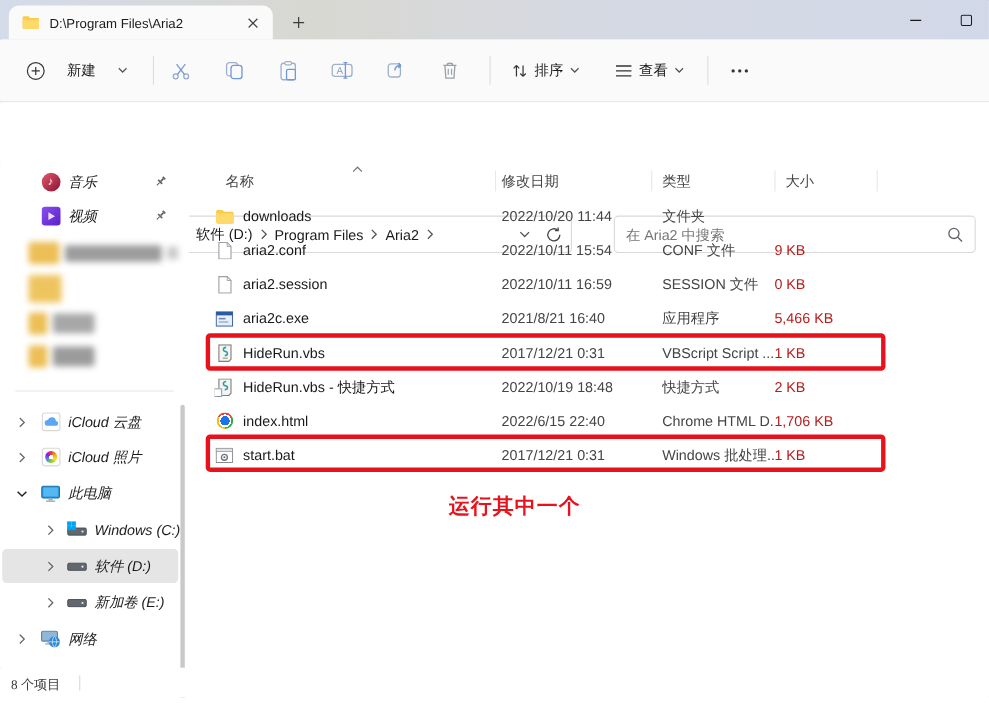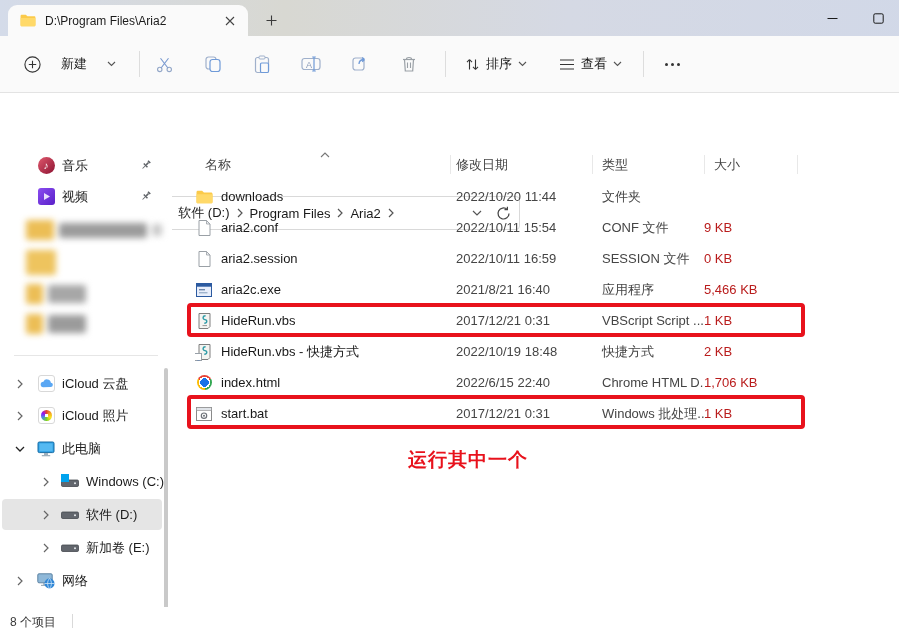--- a/index.html
+++ b/index.html
@@ -46,21 +46,21 @@
   .search-ic{margin-right:10px;}
 
   
   .sidebar{position:absolute;top:148px;left:0;width:172px;bottom:27px;background:#fff;}
   .side-item{position:absolute;left:2px;width:160px;height:31px;display:flex;align-items:center;border-radius:4px;font-size:13px;color:#1b1b1b;}
   .side-item.sel{background:#e5e5e5;}
   .s-chev{position:absolute;left:12px;width:12px;display:flex;justify-content:center;}
   .s-chev.lv2{left:38px;}
   .s-icon{position:absolute;left:34px;width:20px;display:flex;justify-content:center;}
   .s-icon.lv2{left:58px;}
-  .s-label{position:absolute;left:60px;white-space:nowrap;}
+  .s-label{position:absolute;left:60px;white-space:nowrap;font-style:italic;}
   .s-label.lv2{left:84px;}
   .s-pin{position:absolute;right:10px;top:9px;}
   .blur-row{position:absolute;left:26px;display:flex;align-items:center;gap:5px;filter:blur(3px);}
   .blob{border-radius:2px;}
   .side-div{position:absolute;left:14px;width:144px;height:1px;background:#e6e6e6;}
   .side-scroll{position:absolute;left:164px;top:220px;width:4px;height:392px;border-radius:2px;background:#c9c9c9;}
 
   
   .fheader{position:absolute;top:150px;left:172px;right:0;height:30px;display:grid;
     grid-template-columns:255px 142px 112px 92px;align-items:center;padding-left:23px;font-size:13px;color:#454545;}
@@ -79,21 +79,21 @@
   .ficon{width:18px;height:17px;display:flex;align-items:center;justify-content:center;position:relative;flex:none;}
   .shortcut-ov{position:absolute;left:-1px;bottom:-1px;width:8px;height:8px;background:#fff;border:1px solid #98a0a8;box-sizing:border-box;}
   .chrome-ic{width:15px;height:15px;border-radius:50%;
     background:radial-gradient(circle at 50% 50%, #1a73e8 0 4.2px, #ffffff 4.2px 5.8px, rgba(0,0,0,0) 5.8px),
     conic-gradient(from -60deg, #ea4335 0 120deg, #34a853 120deg 240deg, #fbbc05 240deg 360deg);}
   .hl-box{position:absolute;left:187px;width:618px;height:34px;border:4px solid #e8121c;border-radius:4px;box-sizing:border-box;}
   .annotation{position:absolute;left:408px;top:447px;font-size:19px;font-weight:bold;color:#e8121c;letter-spacing:1px;}
 
   
   .statusbar{position:absolute;left:0;right:0;bottom:0;height:27px;background:#fff;}
-  .status-count{position:absolute;left:10px;top:7px;font-size:12px;color:#3a3a3a;}
+  .status-count{position:absolute;left:10px;top:7px;font-size:12px;color:#3a3a3a;font-family:Liberation Serif, serif;}
   .status-div{position:absolute;left:72px;top:7px;width:1px;height:14px;background:#d9d9d9;}
   .view-btn{position:absolute;top:4px;width:22px;height:20px;display:flex;align-items:center;justify-content:center;box-sizing:border-box;border-radius:2px;}
   .view-btn.details{right:26px;background:#d9eefb;border:2px solid #39a2dc;}
   .view-btn.icons{right:3px;}
   .lines i{display:block;width:12px;height:1.6px;background:#222;margin:1.4px 0;}
 </style>
 </head>
 <body>
 
 <div class="window">
@@ -266,20 +266,27 @@
         <svg width="10" height="7" viewBox="0 0 10 7">
             <path d="M1 1 L5 5 L9 1" stroke="#555" stroke-width="1.2" fill="none"></path>
           </svg>
         <svg width="15" height="15" viewBox="0 0 15 15">
             <path d="M13 7.5 A5.5 5.5 0 1 1 11.2 3.4" fill="none" stroke="#444" stroke-width="1.2"></path>
             <path d="M11.4 0.8 L11.4 3.7 L8.5 3.7" fill="none" stroke="#444" stroke-width="1.2"></path>
           </svg>
       </span>
     </div>
 
+    <div class="searchbox">
+      <input type="text" placeholder="在 Aria2 中搜索" style="">
+      <svg class="search-ic" width="15" height="15" viewBox="0 0 15 15">
+          <circle cx="6.2" cy="6.2" r="4.6" fill="none" stroke="#5f6368" stroke-width="1.2"></circle>
+          <path d="M9.7 9.7 L13.6 13.6" stroke="#5f6368" stroke-width="1.2"></path>
+        </svg>
+    </div>
   </div>
 
   <div class="sidebar">
 
     <div class="side-item" style="top:2px;">
       <span class="s-icon">
         <span style="width:17px;height:17px;border-radius:50%;background:linear-gradient(135deg,#e0596d,#8c1232);display:flex;align-items:center;justify-content:center;color:#fff;font-size:10px;">♪</span>
       </span>
       <span class="s-label">音乐</span>
       <span class="s-pin"><svg width="12" height="12" viewBox="0 0 12 12">

